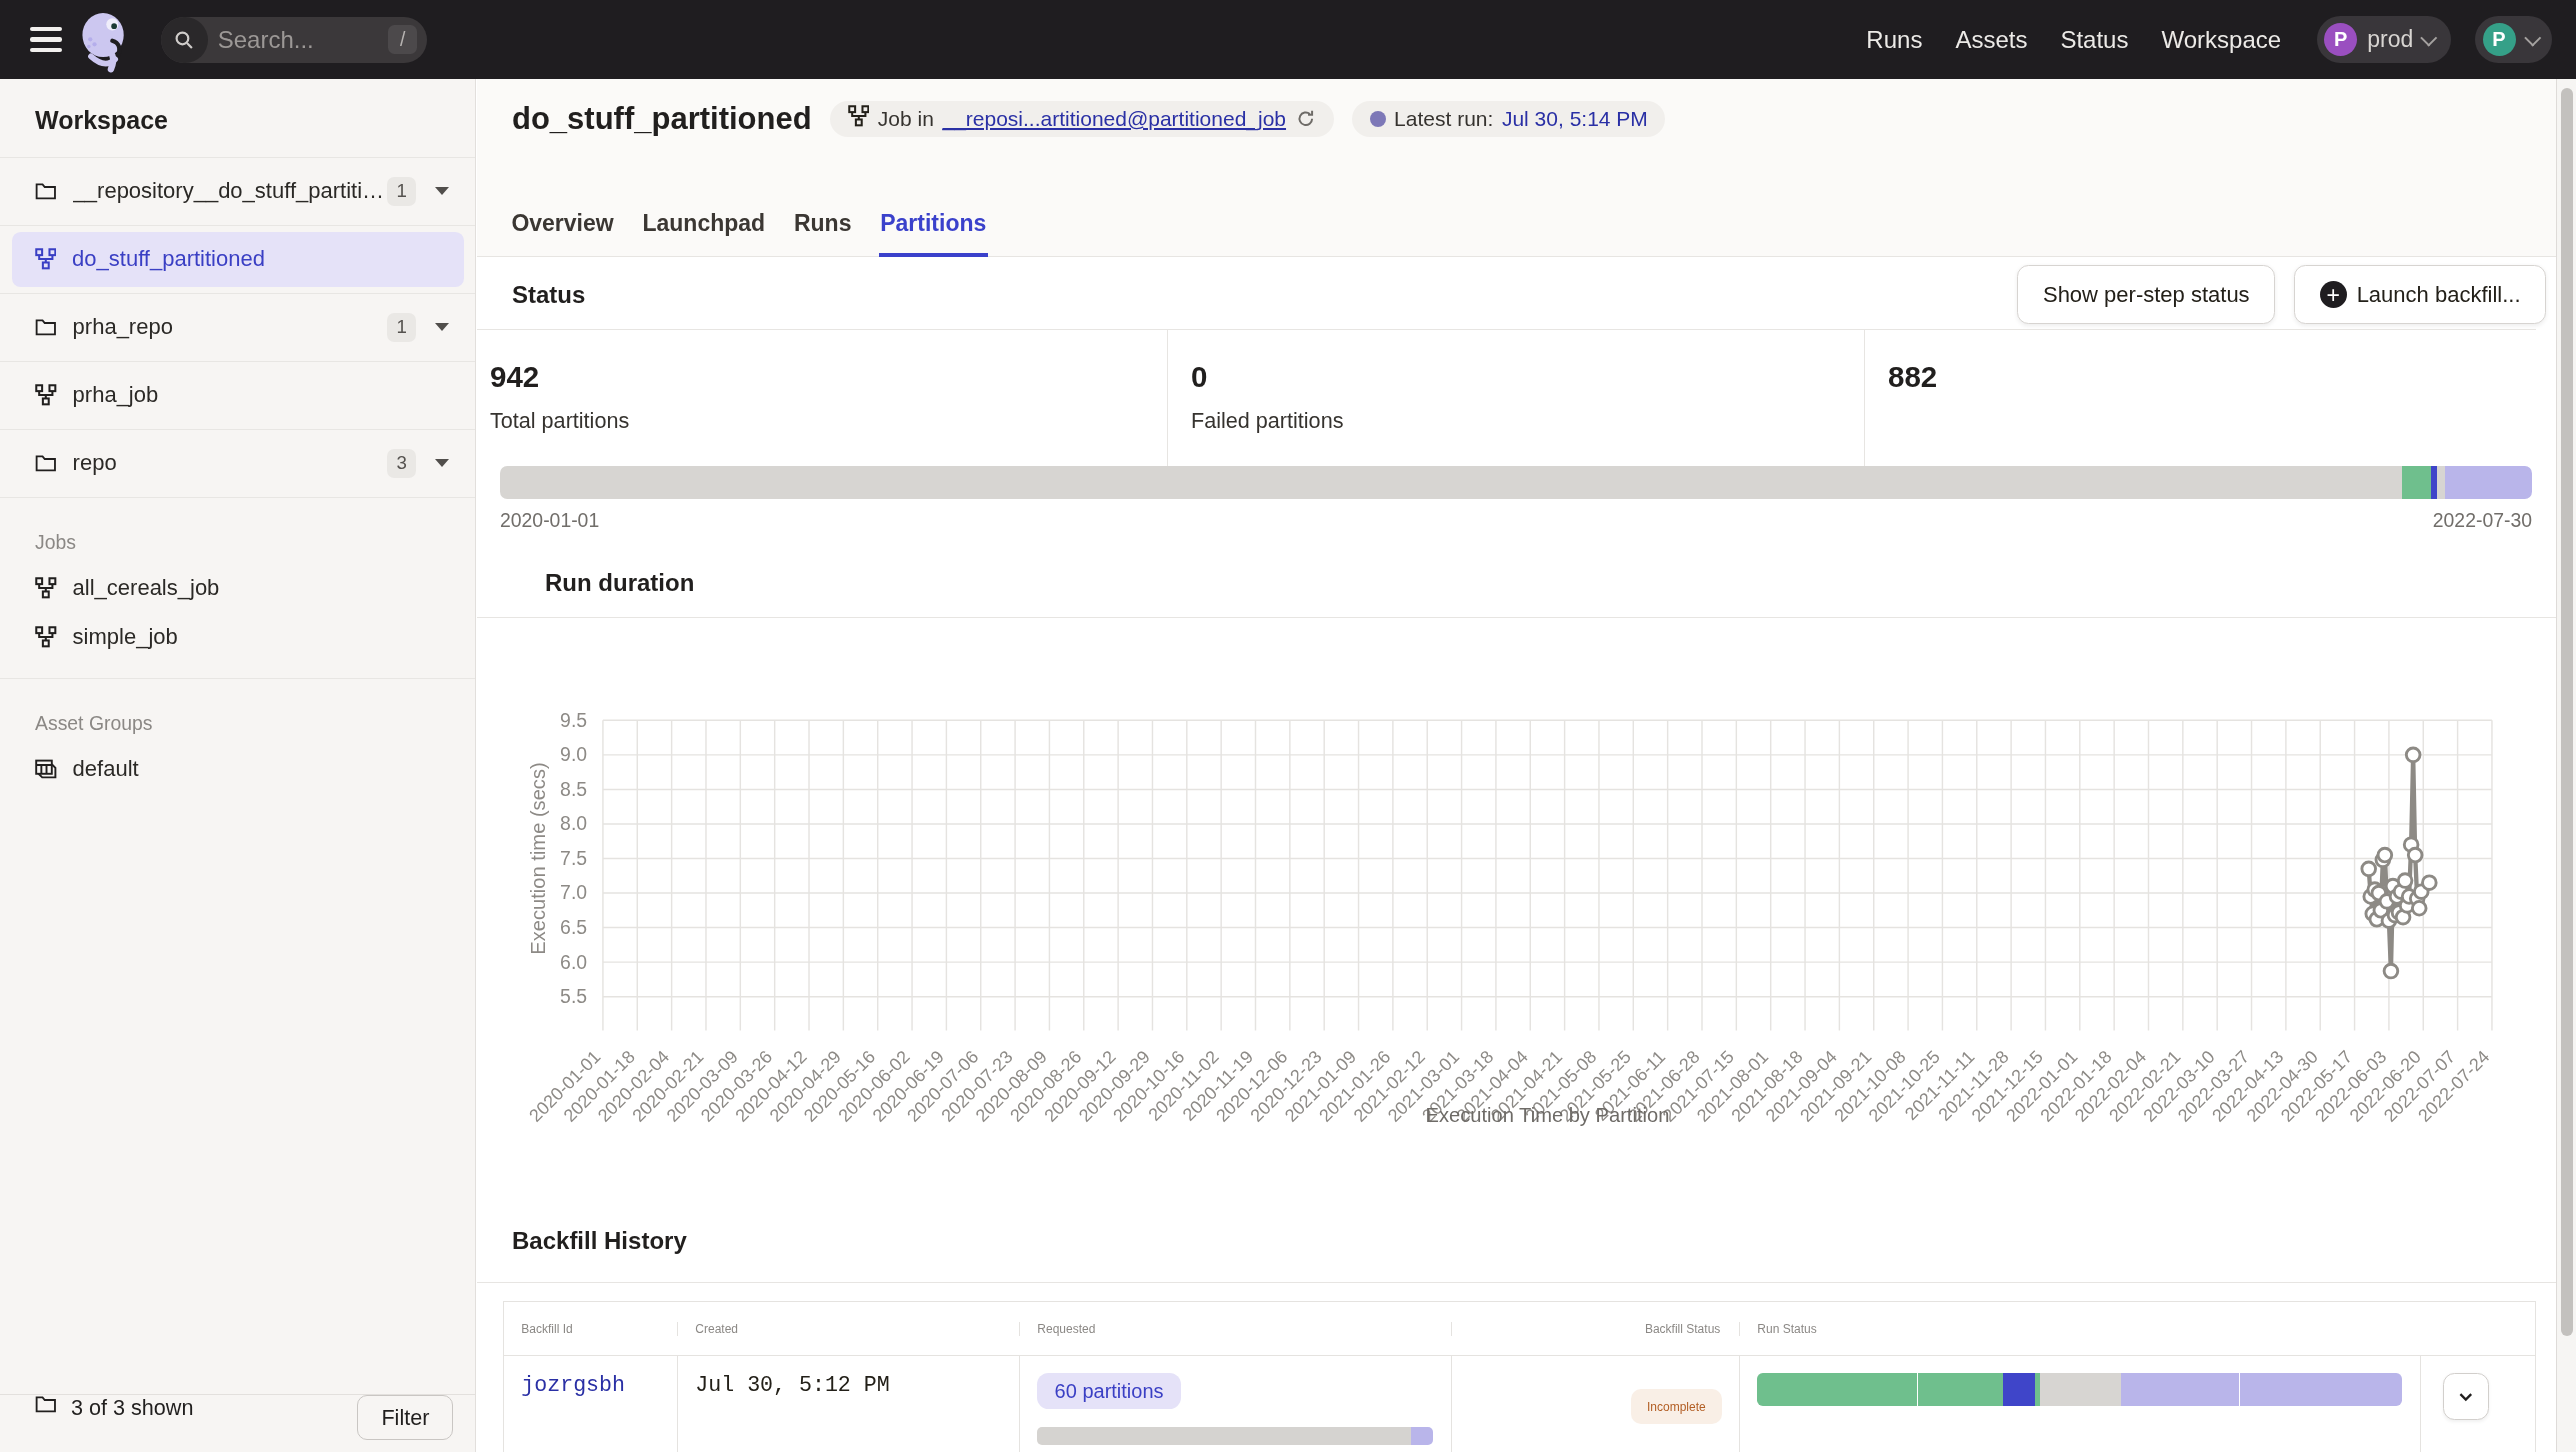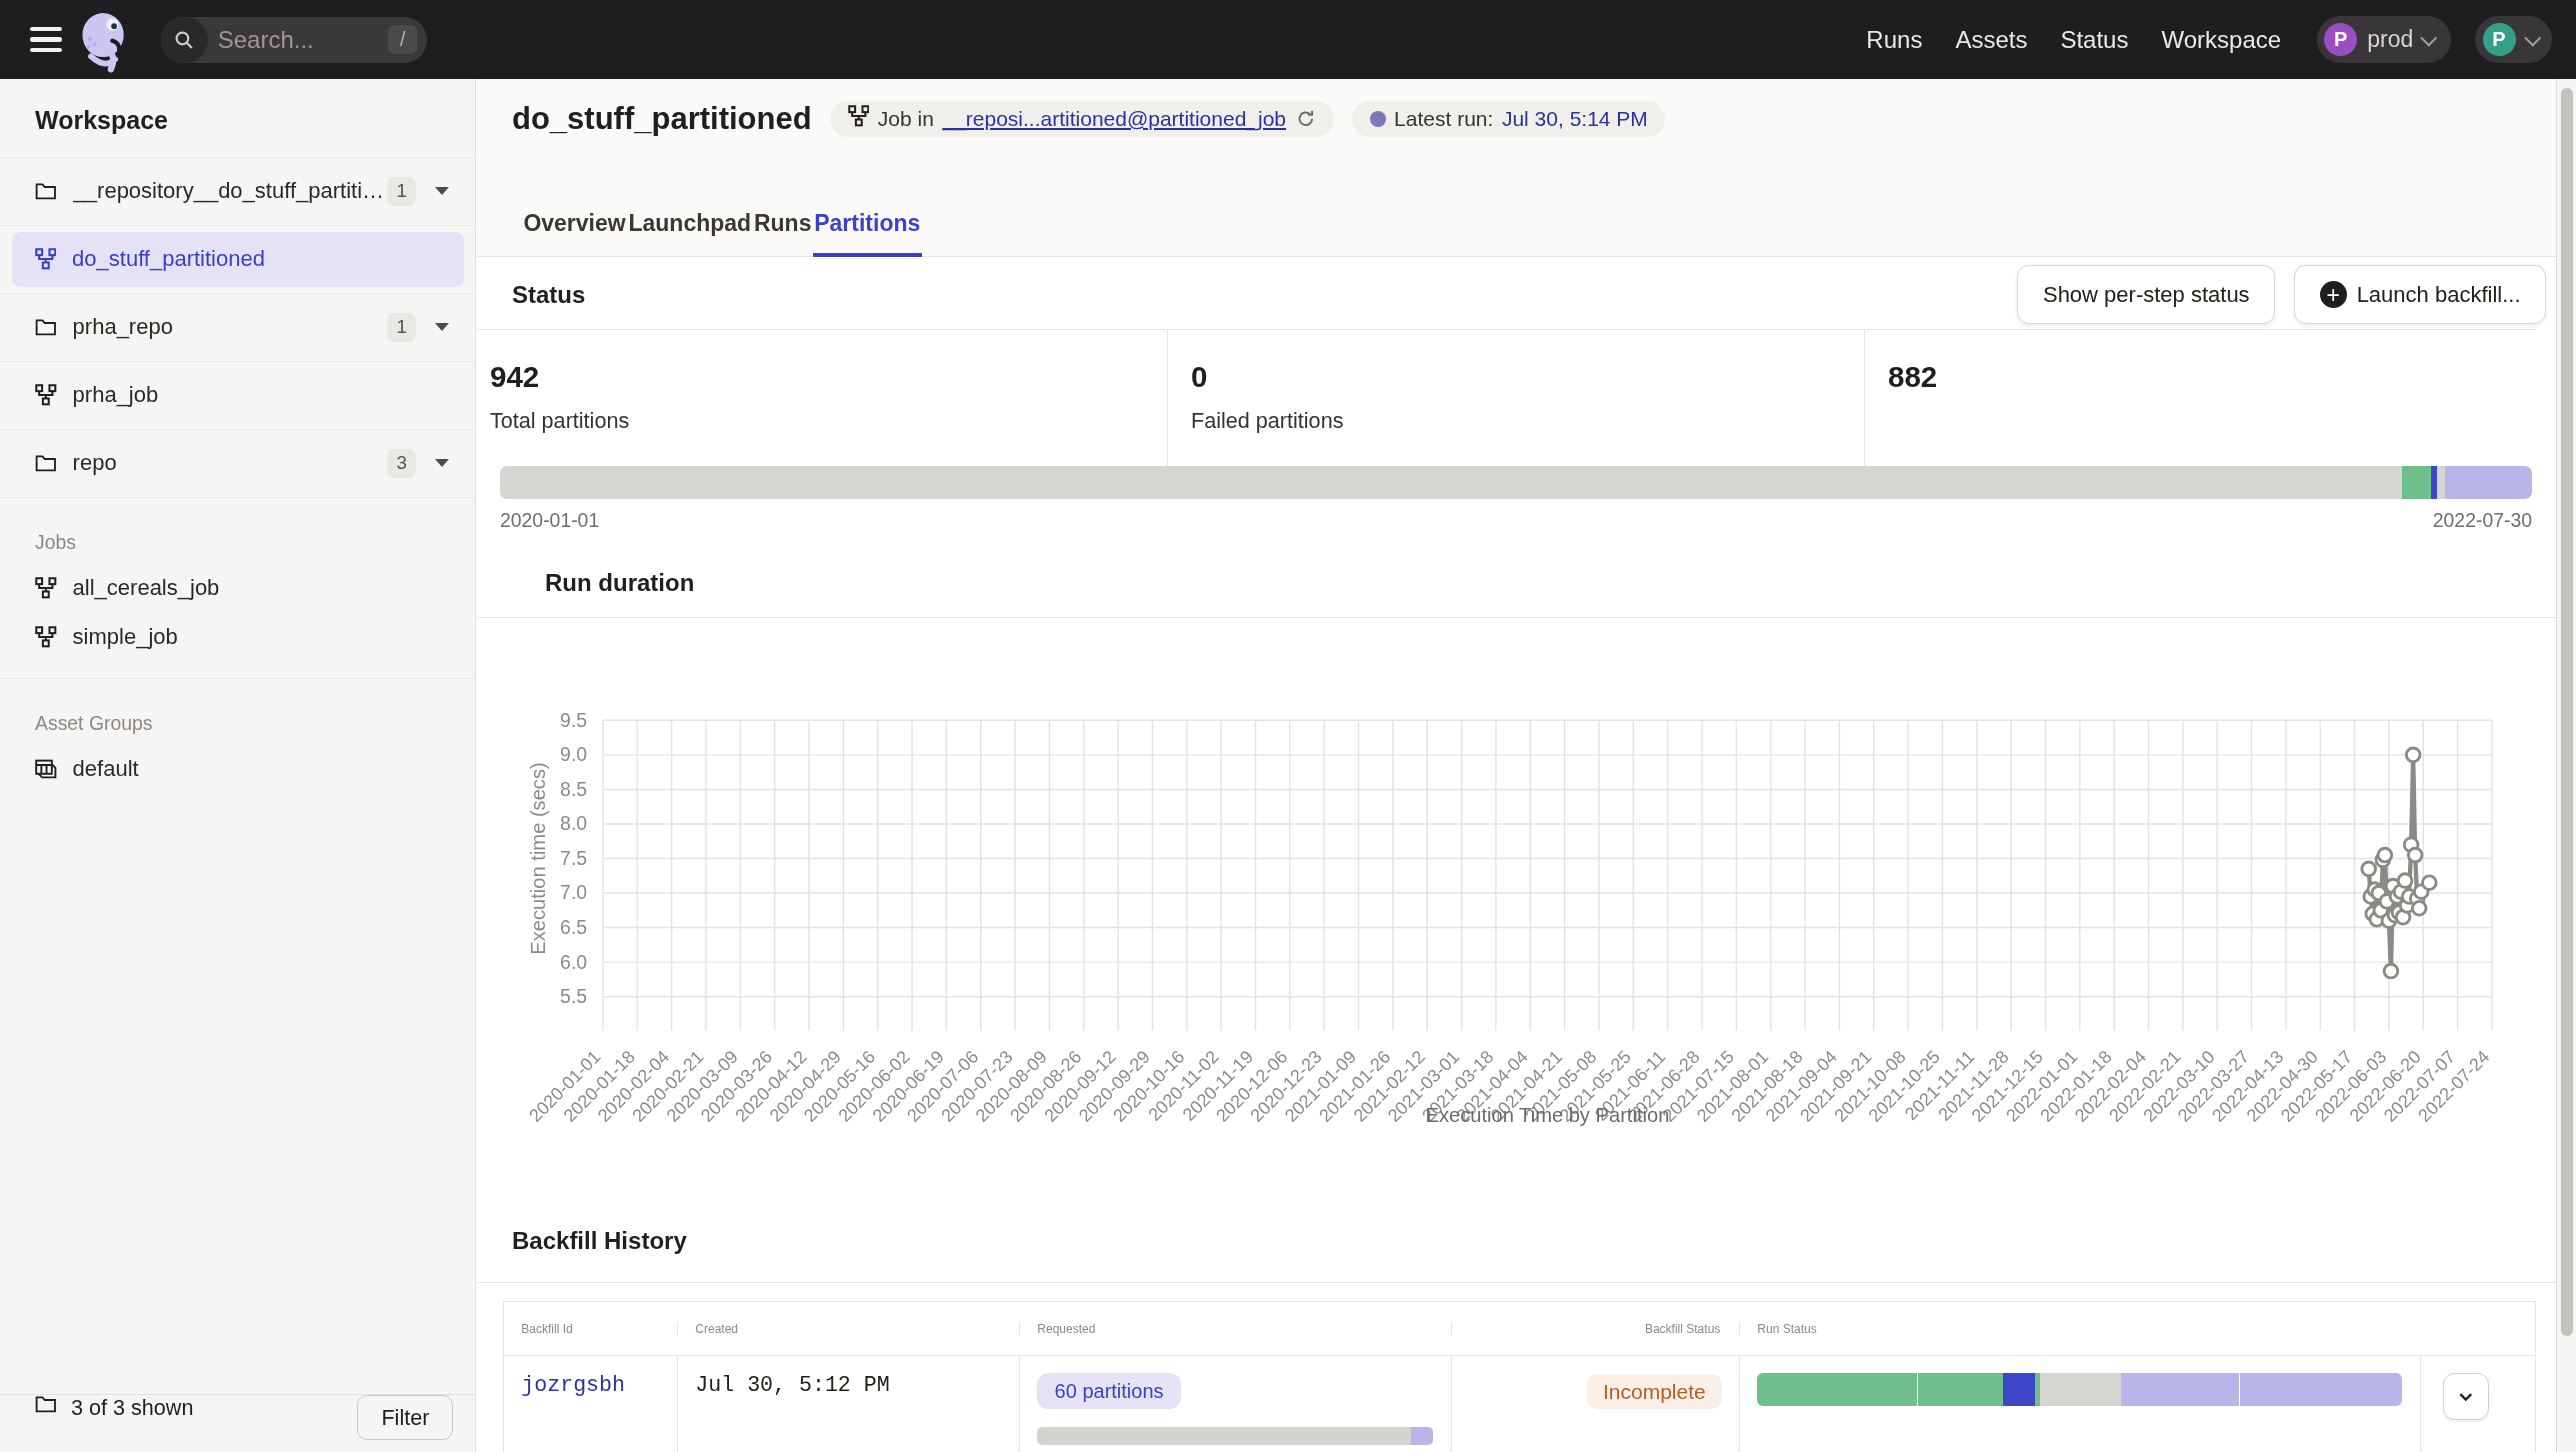--- a/index.html
+++ b/index.html
@@ -68,21 +68,21 @@
   .main { position:absolute; top:79px; left:477px; width:2079px; bottom:0; background:#fff; overflow:hidden; }
   .page-header { position:absolute; top:0; left:0; right:0; height:178px; background:#fbfaf8;
     border-bottom:0.7px solid #e7e5e2; }
   .title-row { position:absolute; top:21.6px; left:35px; display:flex; align-items:center; gap:18.7px; }
   .page-title { font-size:31px; font-weight:700; color:#211f1e; }
   .hpill { height:36px; border-radius:18px; background:#f1efec; display:flex; align-items:center;
     padding:0 17.3px; font-size:21px; color:#36332f; gap:8.6px; }
   .hpill a { color:#2a30a5; text-decoration:none; }
   .hpill .u { text-decoration:underline; }
   .run-dot { width:16px; height:16px; border-radius:50%; background:#7d78b7; }
-  .tabs { position:absolute; bottom:-0.7px; left:45px; display:flex; }
+  .tabs { position:absolute; bottom:-0.7px; left:33px; display:flex; gap:26px; }
   .tab { font-size:23px; font-weight:600; color:#3b3733; padding:0 1.4px 16px 1.4px; cursor:pointer;
     border-bottom:4.3px solid transparent; }
   .tab.active { color:#3a41cb; border-bottom-color:#3a41cb; }
 
   .status-head { position:absolute; top:181px; left:35px; right:10px; height:69px;
     display:flex; align-items:center; }
   .sec-h { font-size:24px; font-weight:700; color:#211f1e; }
   .btns { margin-left:auto; display:flex; gap:19px; }
   .btn { height:59px; background:#fff; border:0.7px solid #d7d4d1; border-radius:11.5px;
     padding:0 24.5px; font-size:22px; color:#232019; display:flex; align-items:center; gap:10px;
@@ -118,22 +118,22 @@
   .th.right { text-align:right; padding-right:18.7px; }
   .tbody { height:176px; align-items:start; }
   .td { padding-top:17.3px; height:176px; }
   .mono { font-family:"Liberation Mono", monospace; }
   .id-link { color:#2a30a5; font-size:21.6px; text-decoration:none; }
   .created { font-size:21.6px; color:#232019; }
   .req-badge { display:inline-flex; height:36px; border-radius:11.5px; background:#e5e2f8; color:#3a3fc4;
     font-size:20px; align-items:center; padding:0 17.3px; text-decoration:none; }
   .mini-bar { width:396px; height:18.7px; border-radius:5px; overflow:hidden; display:flex; margin-top:17.3px; }
   .td.status-cell { display:flex; justify-content:flex-end; padding-right:17.3px; }
-  .inc-badge { height:35px; border-radius:10px; background:#f9efe6; color:#b25e24; font-size:21px;
-    display:inline-flex; align-items:center; padding:12px 16px; margin-top:1px; }
+  .inc-badge { height:35px; border-radius:10px; background:#f9efe6; color:#b25e24; font-size:12px;
+    display:inline-flex; align-items:center; padding:12px 16px; margin-top:16px; }
   .run-bar { width:645px; height:33px; border-radius:5.8px; overflow:hidden; display:flex; }
   .chev-btn { width:46px; height:47px; border:0.7px solid #d2cfcc; border-radius:11.5px; background:#fff;
     display:flex; align-items:center; justify-content:center; cursor:pointer; margin-top:0;
     box-shadow:0 1.4px 3.6px rgba(0,0,0,0.06); }
 
   
   .scrollbar { position:absolute; top:79px; right:0; width:20px; bottom:0; background:#f6f5f3;
     border-left:0.7px solid #dedbd8; }
   .scroll-thumb { position:absolute; top:8.6px; left:3.6px; width:12.2px; height:1248px;
     border-radius:6.5px; background:#c3c1be; }

